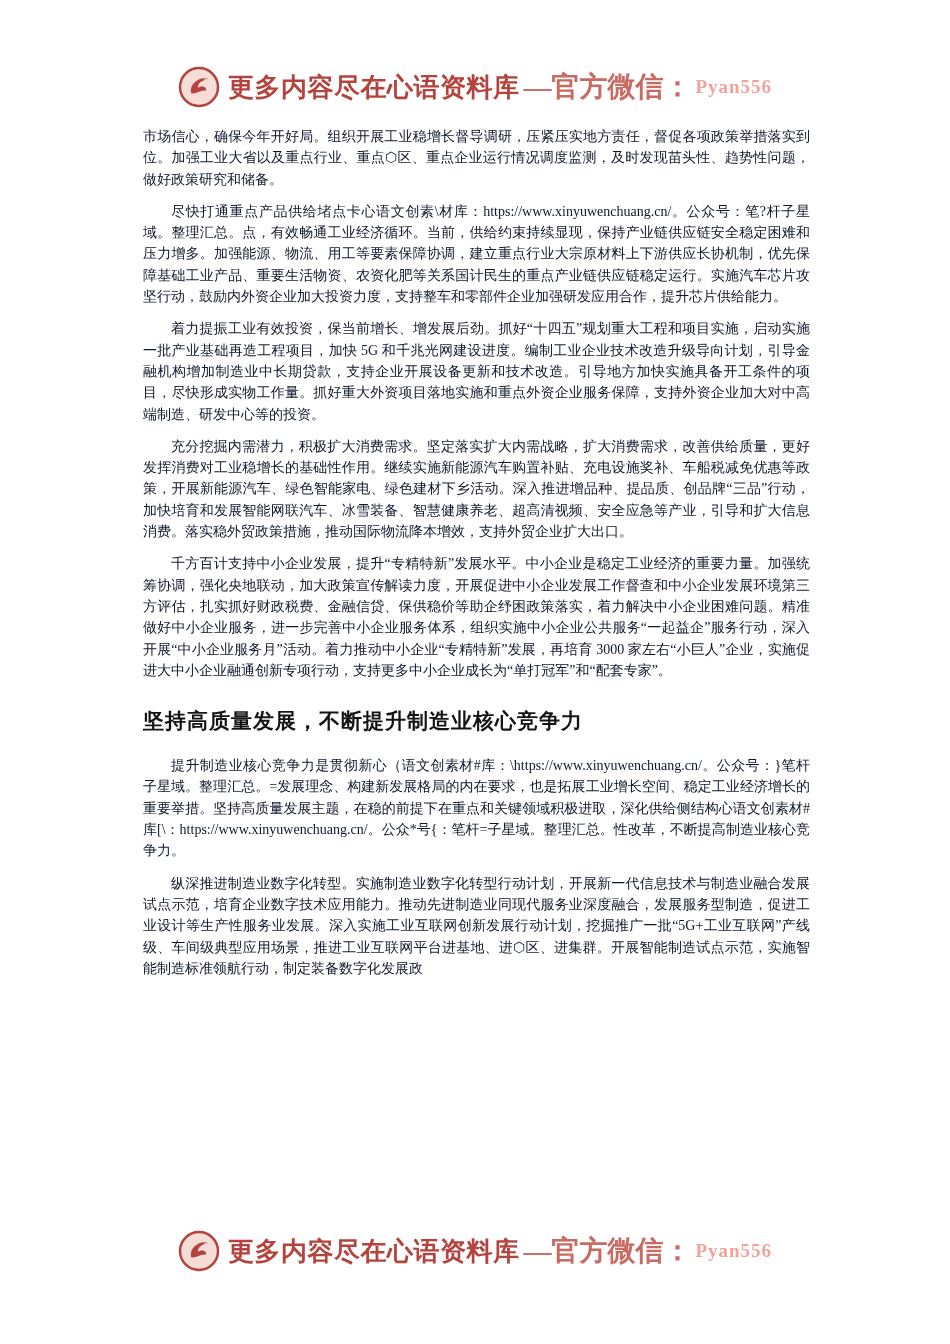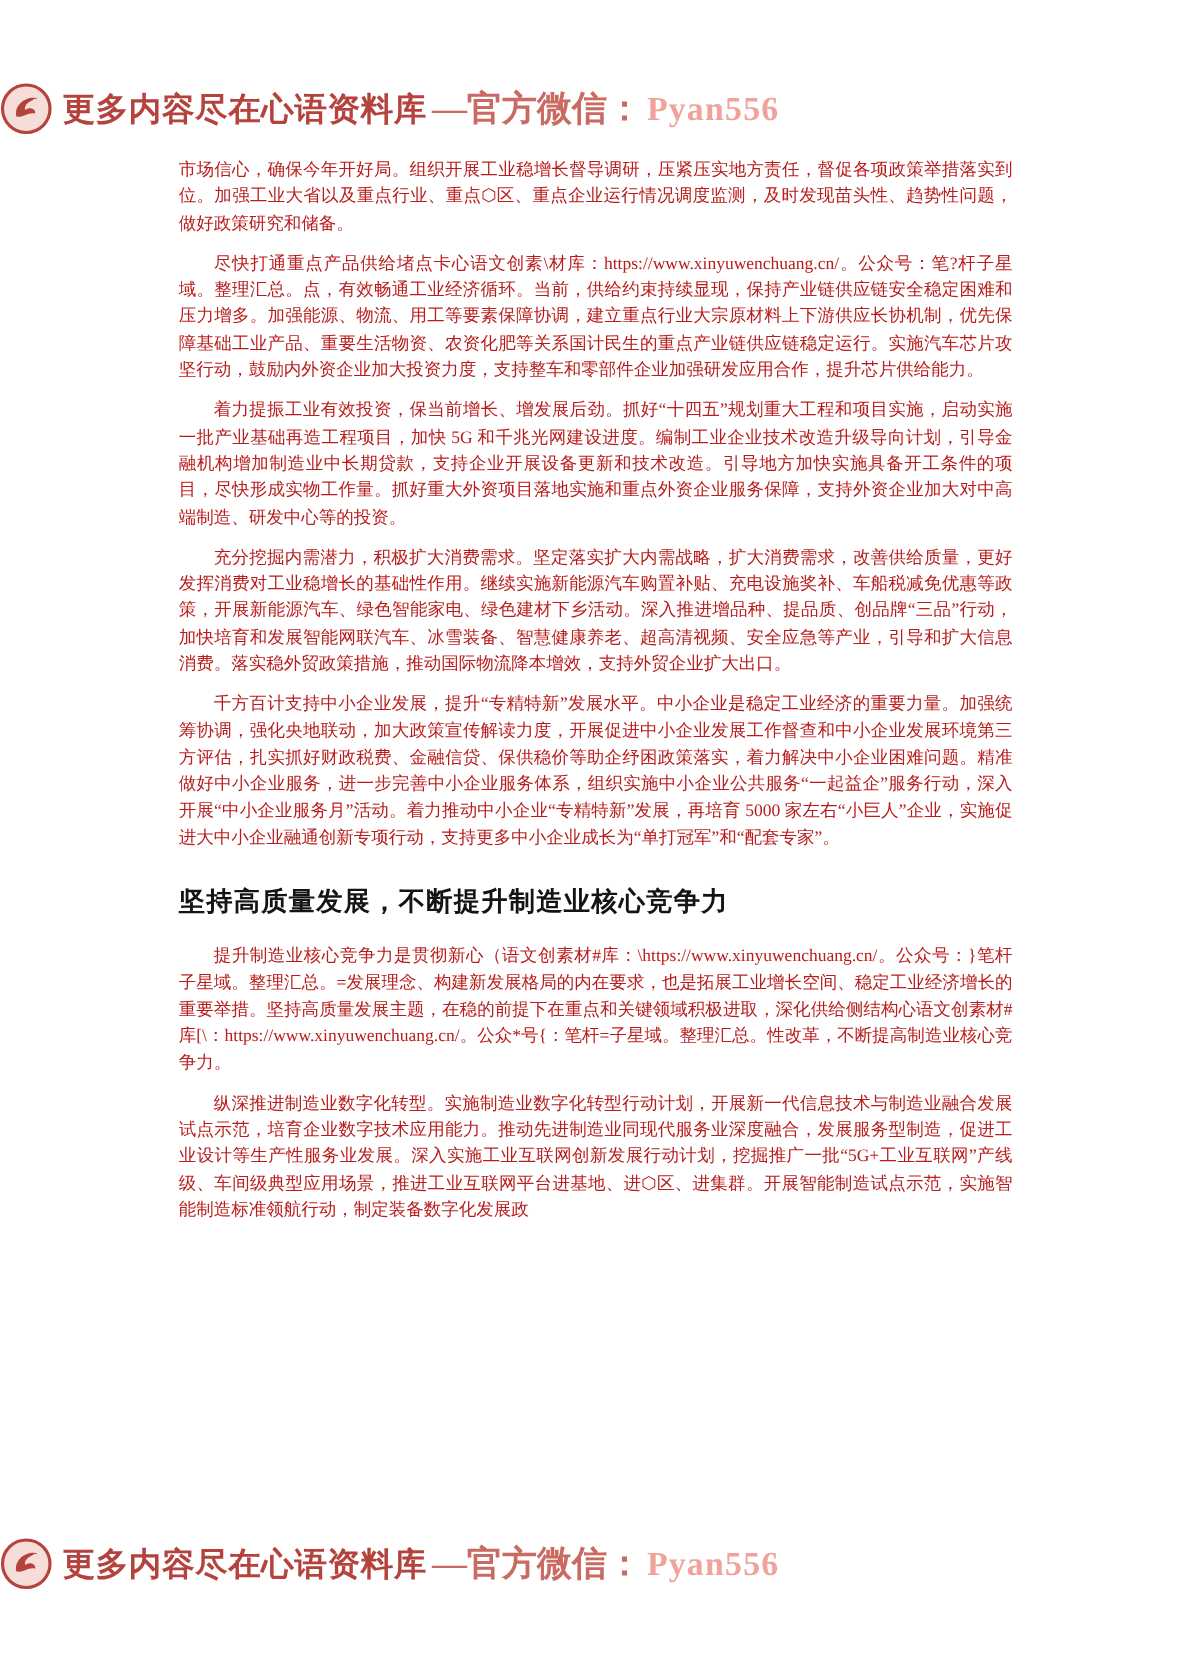--- a/index.html
+++ b/index.html
@@ -9,41 +9,41 @@
     font-family: "Liberation Serif", "DejaVu Serif", serif;
   }
   .page {
     position: relative;
     width: 950px; height: 1344px;
     background: #ffffff;
     overflow: hidden;
   }
   .watermark {
     position: absolute; left: 0; width: 100%;
-    display: flex; align-items: center;
+    display: flex; justify-content: center; align-items: center;
     gap: 4px; white-space: nowrap;
   }
   .watermark.header { top: 66px; }
   .watermark.footer { top: 1230px; }
   .logo { display: inline-flex; width: 42px; height: 42px; margin-right: 4px; flex: 0 0 auto; }
   .logo svg { width: 100%; height: 100%; }
   .wm-brand {
     font-weight: 700; font-size: 26px; color: #b5433d; letter-spacing: 0.5px;
   }
   .wm-label {
     font-weight: 700; font-size: 28px; color: #c96b62;
   }
   .wm-id {
-    font-weight: 700; font-size: 27px; color: #f0a29b; letter-spacing: 1px;
+    font-weight: 700; font-size: 19px; color: #f0a29b; letter-spacing: 1px;
   }
   .content {
     position: absolute; left: 143px; top: 126px; width: 667px;
   }
   .para {
-    font-size: 14px; line-height: 21.3px; color: #b91c1c;
+    font-size: 14px; line-height: 21.3px; color: #0f172a;
     text-align: justify; text-indent: 2em; margin: 0 0 11px 0;
     word-break: break-all;
   }
   .para.first { text-indent: 0; }
   .section-heading {
     font-family: "Liberation Sans", "DejaVu Sans", sans-serif;
     font-size: 21px; font-weight: 700; color: #141414;
     margin: 26px 0 20px 0; letter-spacing: 1px;
   }
 </style>
@@ -63,21 +63,21 @@
     <span class="wm-brand">更多内容尽在心语资料库</span>
     <span class="wm-label">—官方微信：</span>
     <span class="wm-id">Pyan556</span>
   </div>
 
   <div class="content">
     <p class="para first">市场信心，确保今年开好局。组织开展工业稳增长督导调研，压紧压实地方责任，督促各项政策举措落实到位。加强工业大省以及重点行业、重点⬡区、重点企业运行情况调度监测，及时发现苗头性、趋势性问题，做好政策研究和储备。</p>
     <p class="para">尽快打通重点产品供给堵点卡心语文创素\材库：https://www.xinyuwenchuang.cn/。公众号：笔?杆子星域。整理汇总。点，有效畅通工业经济循环。当前，供给约束持续显现，保持产业链供应链安全稳定困难和压力增多。加强能源、物流、用工等要素保障协调，建立重点行业大宗原材料上下游供应长协机制，优先保障基础工业产品、重要生活物资、农资化肥等关系国计民生的重点产业链供应链稳定运行。实施汽车芯片攻坚行动，鼓励内外资企业加大投资力度，支持整车和零部件企业加强研发应用合作，提升芯片供给能力。</p>
     <p class="para">着力提振工业有效投资，保当前增长、增发展后劲。抓好“十四五”规划重大工程和项目实施，启动实施一批产业基础再造工程项目，加快 5G 和千兆光网建设进度。编制工业企业技术改造升级导向计划，引导金融机构增加制造业中长期贷款，支持企业开展设备更新和技术改造。引导地方加快实施具备开工条件的项目，尽快形成实物工作量。抓好重大外资项目落地实施和重点外资企业服务保障，支持外资企业加大对中高端制造、研发中心等的投资。</p>
     <p class="para">充分挖掘内需潜力，积极扩大消费需求。坚定落实扩大内需战略，扩大消费需求，改善供给质量，更好发挥消费对工业稳增长的基础性作用。继续实施新能源汽车购置补贴、充电设施奖补、车船税减免优惠等政策，开展新能源汽车、绿色智能家电、绿色建材下乡活动。深入推进增品种、提品质、创品牌“三品”行动，加快培育和发展智能网联汽车、冰雪装备、智慧健康养老、超高清视频、安全应急等产业，引导和扩大信息消费。落实稳外贸政策措施，推动国际物流降本增效，支持外贸企业扩大出口。</p>
-    <p class="para">千方百计支持中小企业发展，提升“专精特新”发展水平。中小企业是稳定工业经济的重要力量。加强统筹协调，强化央地联动，加大政策宣传解读力度，开展促进中小企业发展工作督查和中小企业发展环境第三方评估，扎实抓好财政税费、金融信贷、保供稳价等助企纾困政策落实，着力解决中小企业困难问题。精准做好中小企业服务，进一步完善中小企业服务体系，组织实施中小企业公共服务“一起益企”服务行动，深入开展“中小企业服务月”活动。着力推动中小企业“专精特新”发展，再培育 5000 家左右“小巨人”企业，实施促进大中小企业融通创新专项行动，支持更多中小企业成长为“单打冠军”和“配套专家”。</p>
+    <p class="para">千方百计支持中小企业发展，提升“专精特新”发展水平。中小企业是稳定工业经济的重要力量。加强统筹协调，强化央地联动，加大政策宣传解读力度，开展促进中小企业发展工作督查和中小企业发展环境第三方评估，扎实抓好财政税费、金融信贷、保供稳价等助企纾困政策落实，着力解决中小企业困难问题。精准做好中小企业服务，进一步完善中小企业服务体系，组织实施中小企业公共服务“一起益企”服务行动，深入开展“中小企业服务月”活动。着力推动中小企业“专精特新”发展，再培育 3000 家左右“小巨人”企业，实施促进大中小企业融通创新专项行动，支持更多中小企业成长为“单打冠军”和“配套专家”。</p>
 
     <h2 class="section-heading">坚持高质量发展，不断提升制造业核心竞争力</h2>
 
     <p class="para">提升制造业核心竞争力是贯彻新心（语文创素材#库：\https://www.xinyuwenchuang.cn/。公众号：}笔杆子星域。整理汇总。=发展理念、构建新发展格局的内在要求，也是拓展工业增长空间、稳定工业经济增长的重要举措。坚持高质量发展主题，在稳的前提下在重点和关键领域积极进取，深化供给侧结构心语文创素材#库[\：https://www.xinyuwenchuang.cn/。公众*号{：笔杆=子星域。整理汇总。性改革，不断提高制造业核心竞争力。</p>
     <p class="para">纵深推进制造业数字化转型。实施制造业数字化转型行动计划，开展新一代信息技术与制造业融合发展试点示范，培育企业数字技术应用能力。推动先进制造业同现代服务业深度融合，发展服务型制造，促进工业设计等生产性服务业发展。深入实施工业互联网创新发展行动计划，挖掘推广一批“5G+工业互联网”产线级、车间级典型应用场景，推进工业互联网平台进基地、进⬡区、进集群。开展智能制造试点示范，实施智能制造标准领航行动，制定装备数字化发展政</p>
   </div>
 
   <div class="watermark footer">
     <span class="logo">
       <svg viewBox="0 0 42 42" aria-hidden="true">

